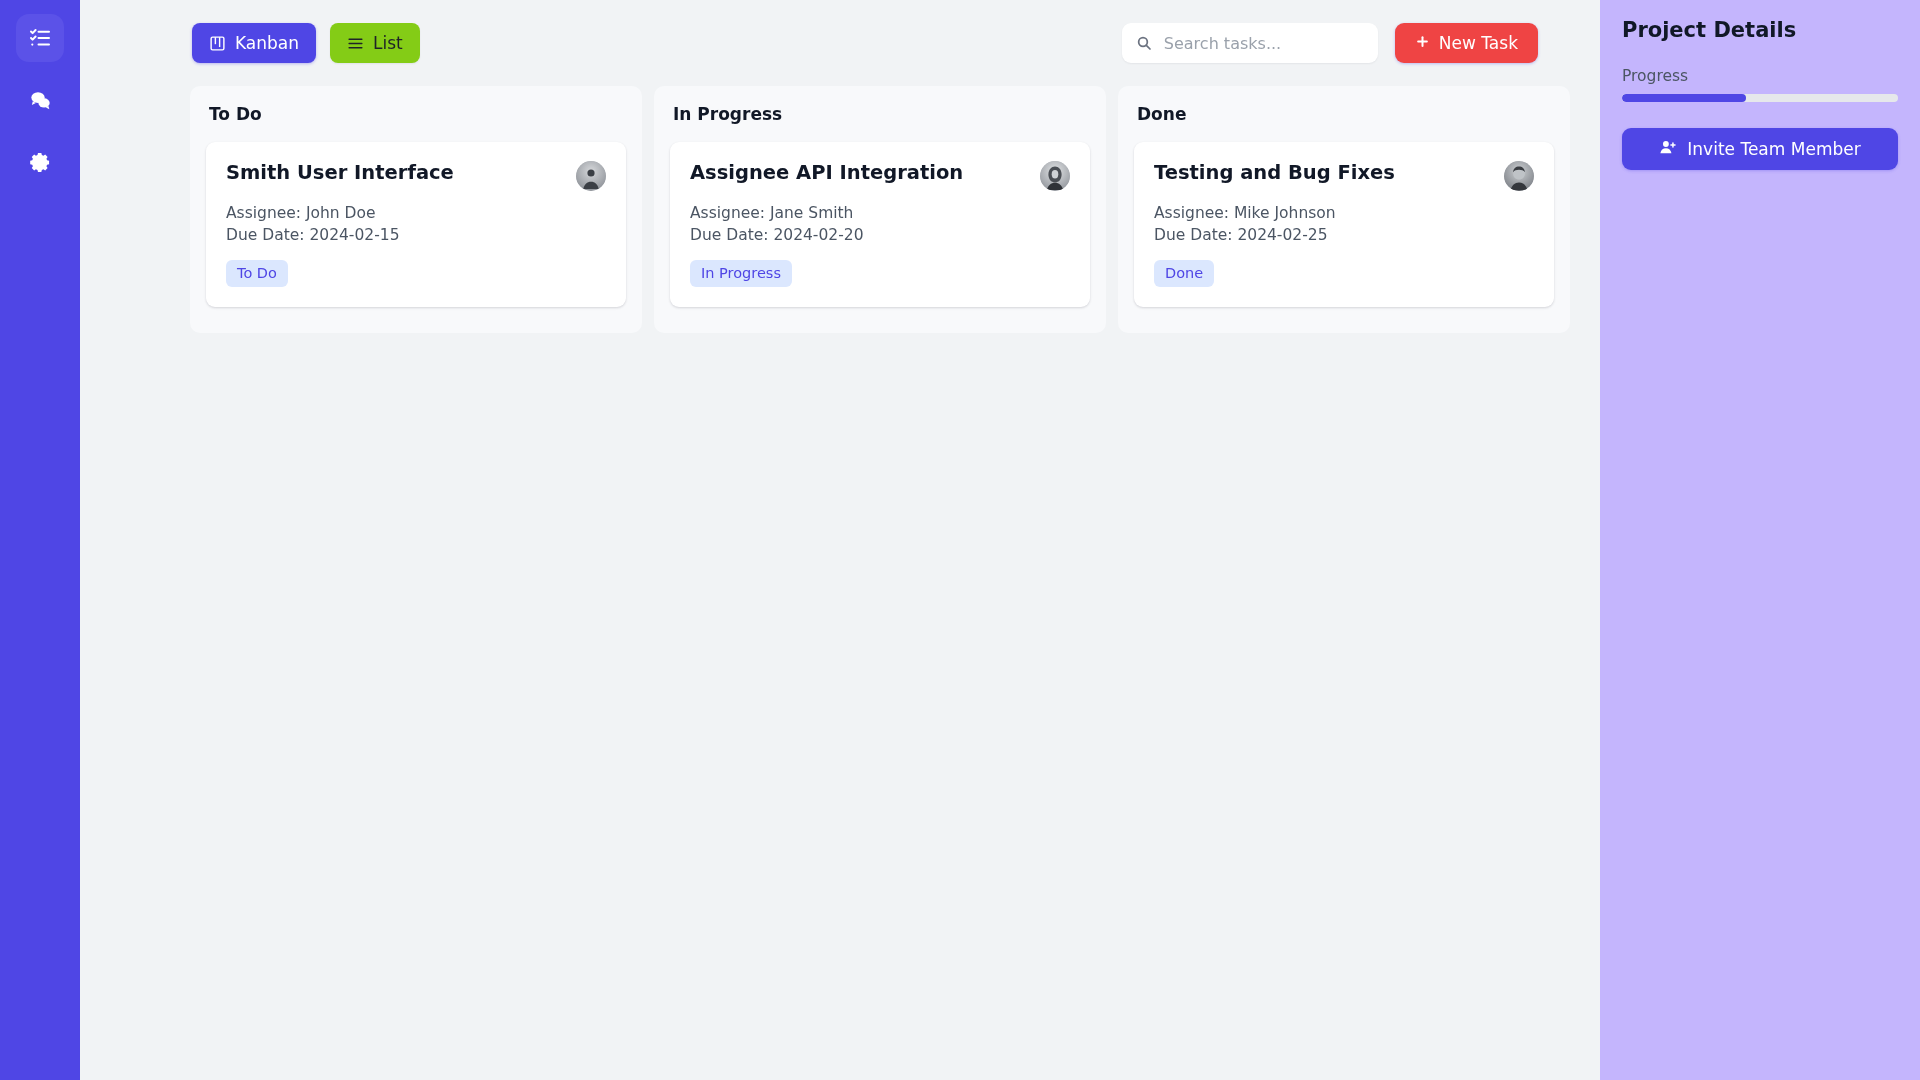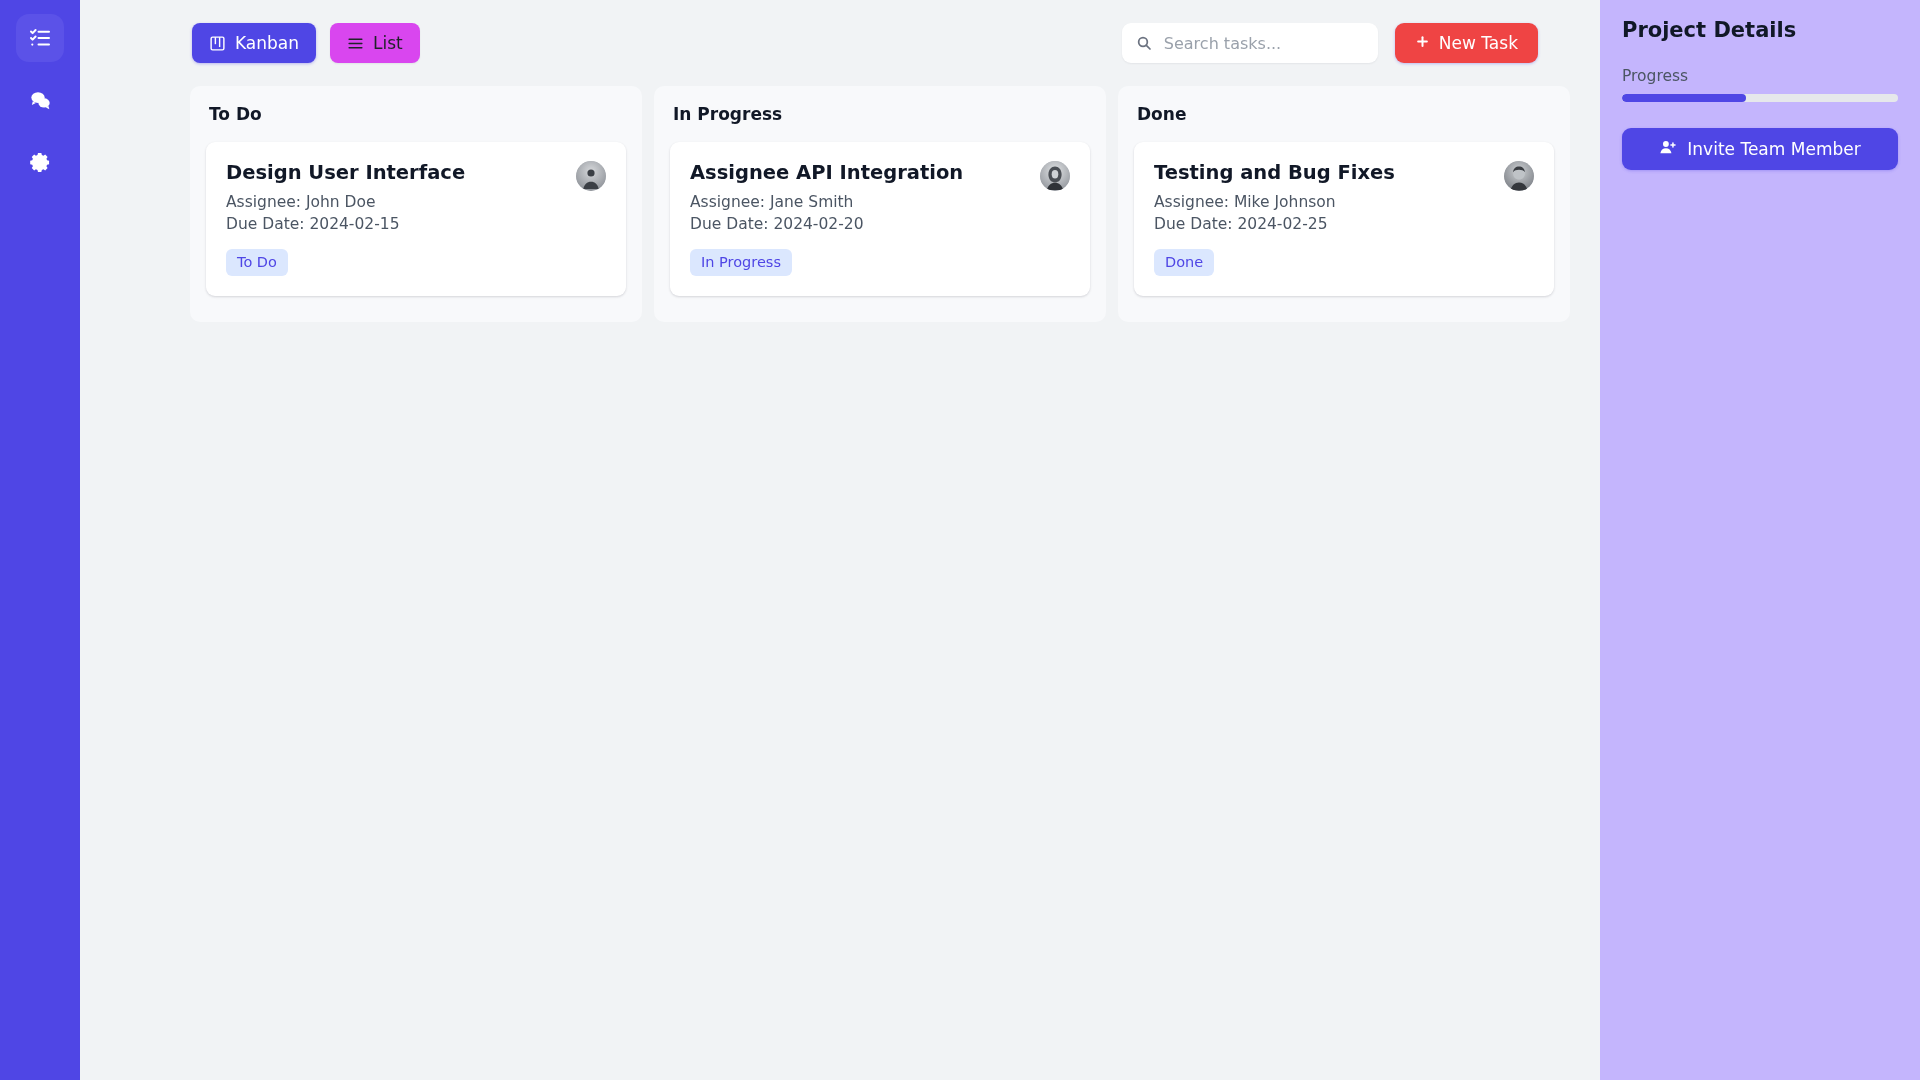--- a/index.html
+++ b/index.html
@@ -71,21 +71,21 @@
   .vt-btn {
     height: 40px;
     padding: 0 17px;
     border-radius: 8px;
     border: none;
     display: inline-flex;
     align-items: center;
     gap: 9px;
     font-size: 17px;
     font-family: inherit;
-    background: #d946ef;
+    background: #84cc16;
     color: #1f2328;
     cursor: pointer;
     box-shadow: 0 1px 2px rgba(16,24,40,.07);
   }
   .vt-btn.active {
     background: #4f46e5;
     color: #ffffff;
     box-shadow: 0 1px 3px rgba(79,70,229,.35);
     justify-content: flex-end;
   }
@@ -194,21 +194,21 @@
     height: 30px;
     min-width: 30px;
     border-radius: 50%;
     overflow: hidden;
     background: #b9bcc1;
     flex-shrink: 0;
   }
   .avatar svg { display: block; }
 
   .card-meta {
-    margin-top: 0;
+    margin-top: 11px;
     font-size: 15.5px;
     color: #4b5563;
     line-height: 1.42;
   }
 
   .badge {
     display: inline-block;
     margin-top: 14px;
     padding: 5px 11px;
     border-radius: 6px;
@@ -360,21 +360,21 @@
     </div>
   </div>
 
   <div class="board">
 
     <section class="column">
       <div class="column-title">To Do</div>
 
       <article class="card">
         <div class="card-head">
-          <div class="card-title">Design User Interface</div>
+          <div class="card-title">Smith User Interface</div>
           <span class="avatar">
             <svg width="30" height="30" viewBox="0 0 30 30">
               <defs>
                 <radialGradient id="av1" cx="50%" cy="34%" r="68%">
                   <stop offset="0%" stop-color="#d6d8db"></stop>
                   <stop offset="100%" stop-color="#8e9298"></stop>
                 </radialGradient>
               </defs>
               <circle cx="15" cy="15" r="15" fill="url(#av1)"></circle>
               <circle cx="15" cy="12" r="3.6" fill="#3b3f45"></circle>

